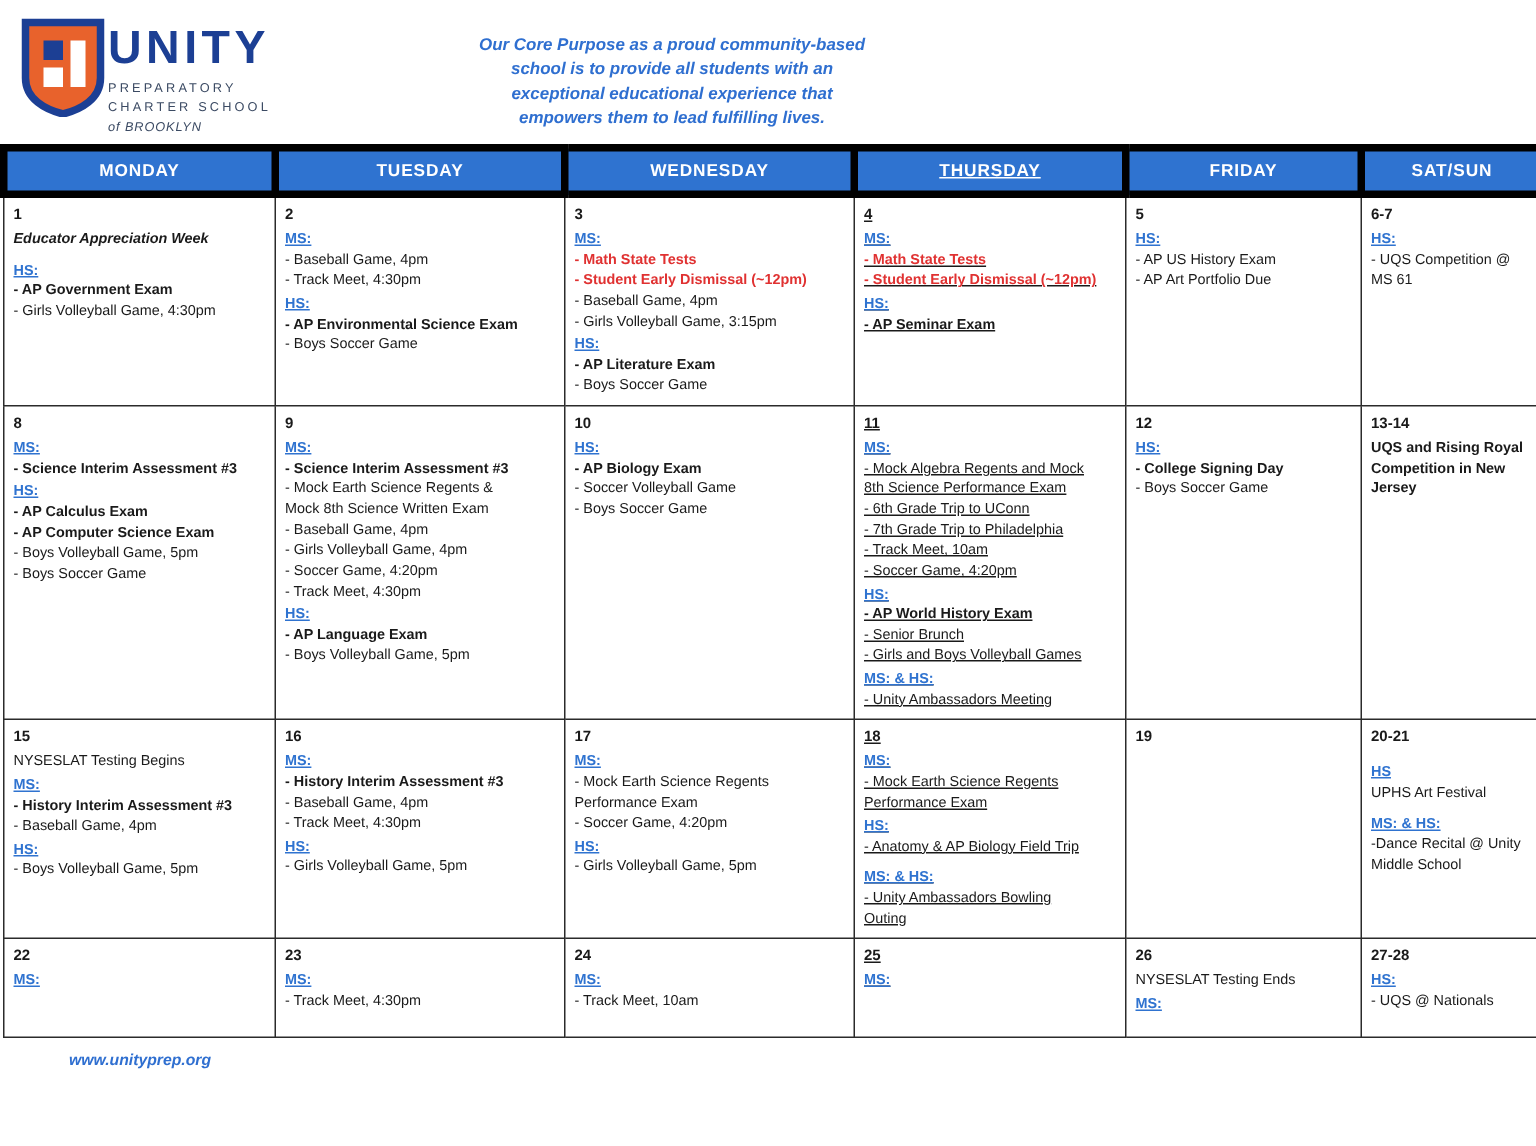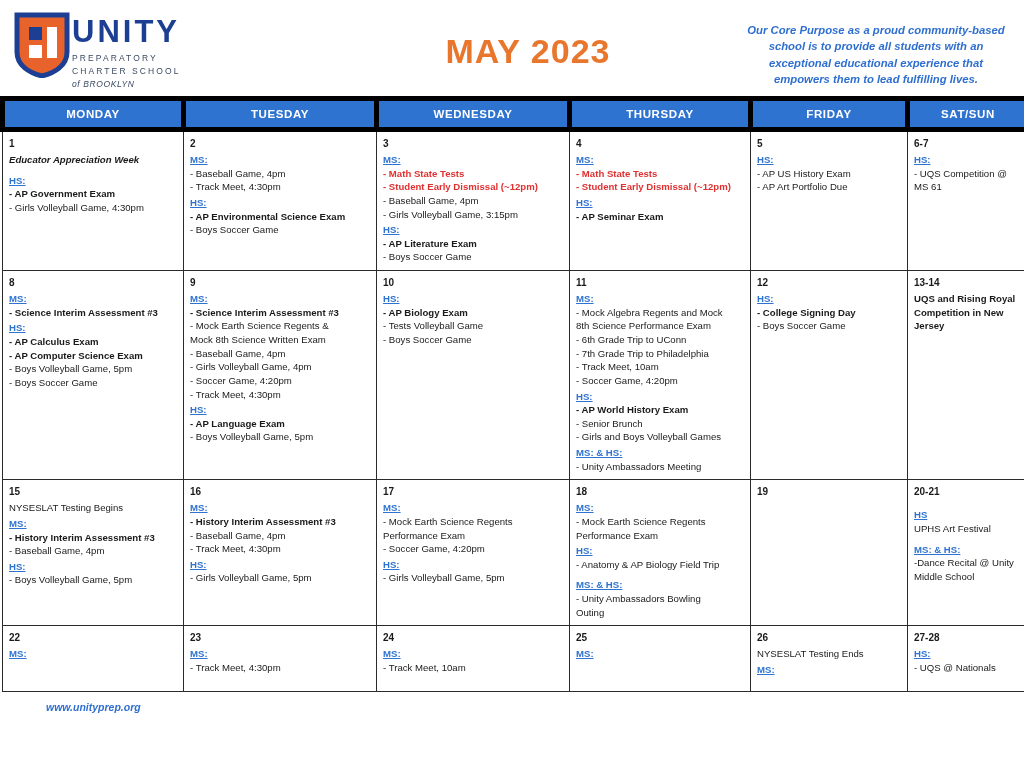--- a/index.html
+++ b/index.html
@@ -142,21 +142,21 @@
     padding-left: 46px;
     font-size: 10.5px;
     font-style: italic;
     color: #2f6fd0;
     font-weight: bold;
   }
 
   .col-mon { width: 176px; }
   .col-tue { width: 188px; margin-left: 38px; }
   .col-wed { width: 188px; margin-top: 42px; }
-  .col-thu { width: 176px; }
+  .col-thu { width: 176px; text-decoration: underline; }
   .col-fri { width: 152px; }
   .col-sat { width: 116px; }
 </style>
 </head>
 <body>
 
 <div class="page">
 
   <div class="header">
 
@@ -172,23 +172,20 @@
       <div class="logo-text">
         <div class="logo-unity">UNITY</div>
         <div class="logo-sub">
           <div>PREPARATORY</div>
           <div>CHARTER SCHOOL</div>
           <div class="italic">of BROOKLYN</div>
         </div>
       </div>
     </div>
 
-    <div class="title-block">
-      <div class="cal-title">MAY 2023</div>
-    </div>
 
     <div class="purpose">Our Core Purpose as a proud community-based school is to provide all students with an exceptional educational experience that empowers them to lead fulfilling lives.</div>
   </div>
 
   <table class="calendar">
     <thead>
       <tr>
         <th class="col-mon">MONDAY</th>
         <th class="col-tue">TUESDAY</th>
         <th class="col-wed">WEDNESDAY</th>
@@ -269,21 +266,21 @@
             <span class="ev">- Soccer Game, 4:20pm</span>
             <span class="ev">- Track Meet, 4:30pm</span>
             <span class="tag">HS:</span>
             <span class="ev bold">- AP Language Exam</span>
             <span class="ev">- Boys Volleyball Game, 5pm</span>
           </td>
           <td class="col-wed">
             <span class="daynum">10</span>
             <span class="tag">HS:</span>
             <span class="ev bold">- AP Biology Exam</span>
-            <span class="ev">- Tests Volleyball Game</span>
+            <span class="ev">- Soccer Volleyball Game</span>
             <span class="ev">- Boys Soccer Game</span>
           </td>
           <td class="col-thu">
             <span class="daynum">11</span>
             <span class="tag">MS:</span>
             <span class="ev">- Mock Algebra Regents and Mock</span>
             <span class="ev">8th Science Performance Exam</span>
             <span class="ev">- 6th Grade Trip to UConn</span>
             <span class="ev">- 7th Grade Trip to Philadelphia</span>
             <span class="ev">- Track Meet, 10am</span>

